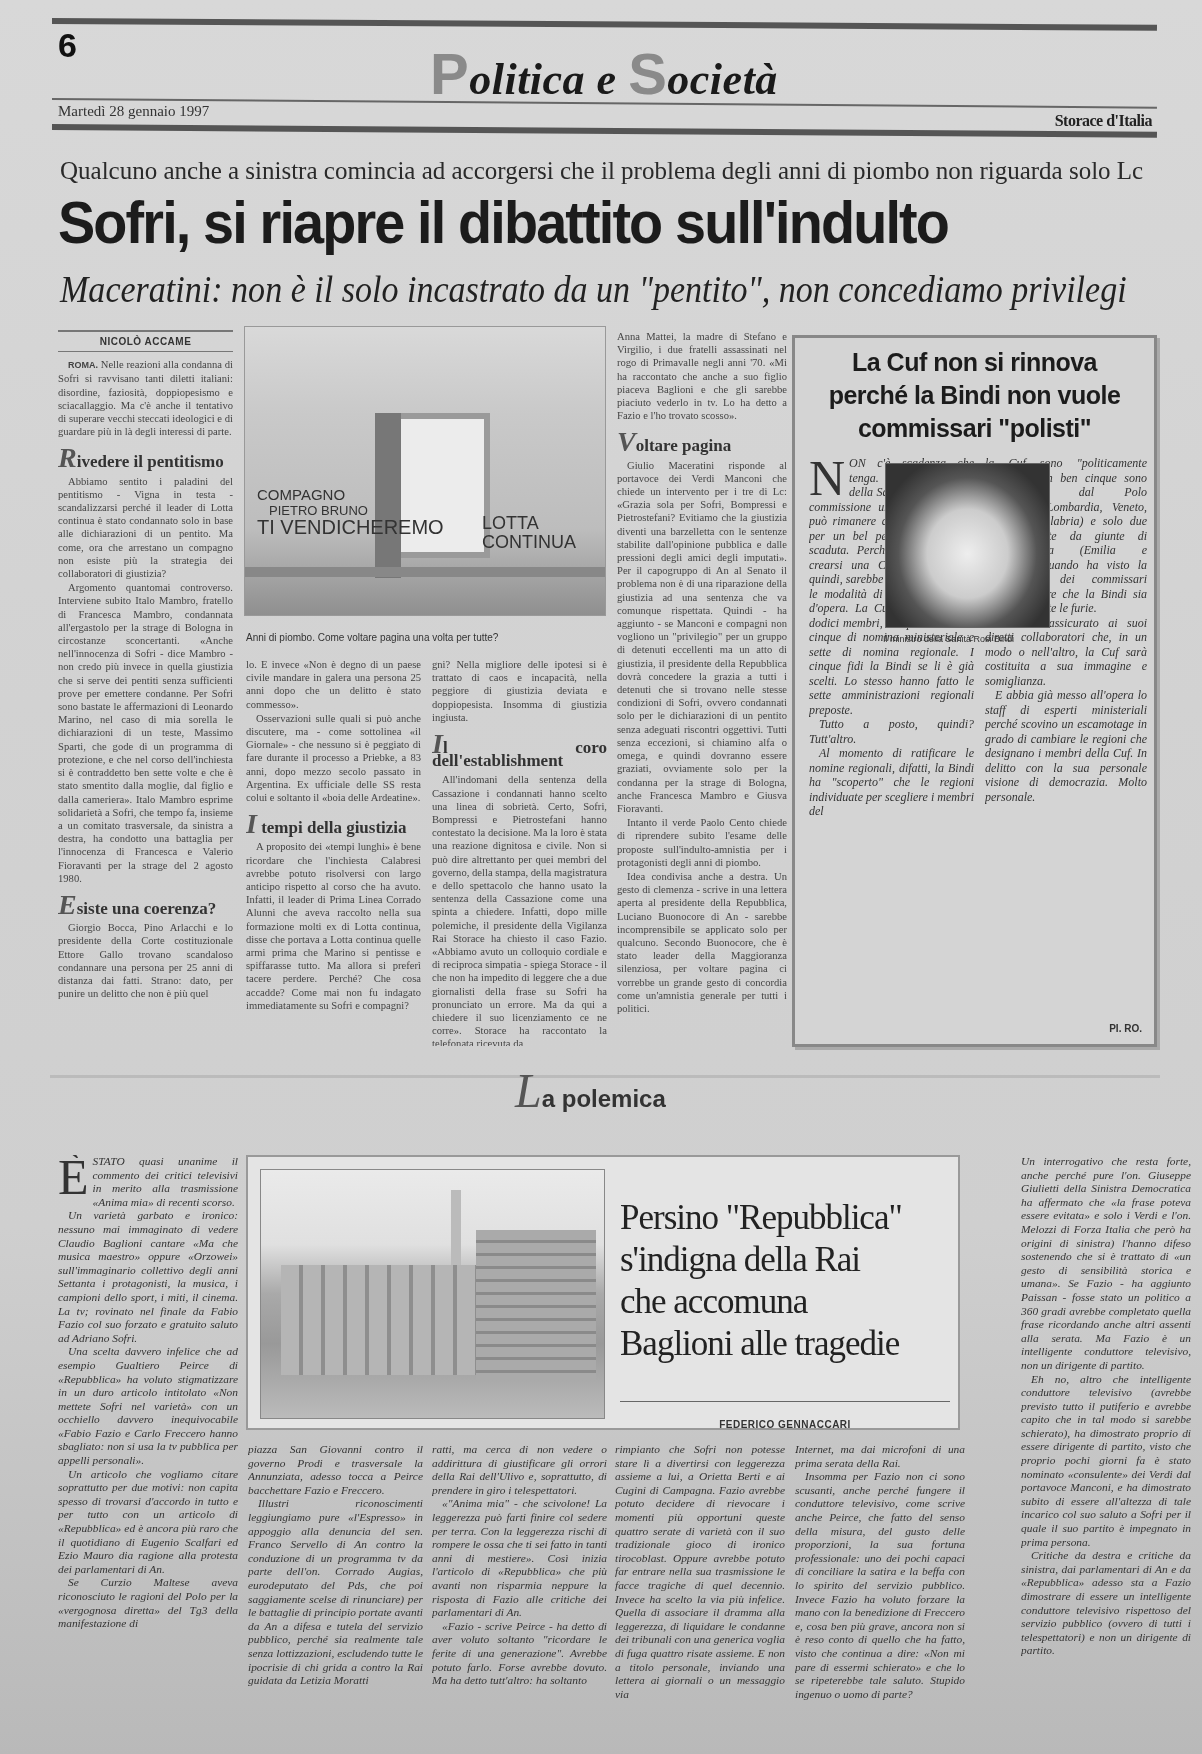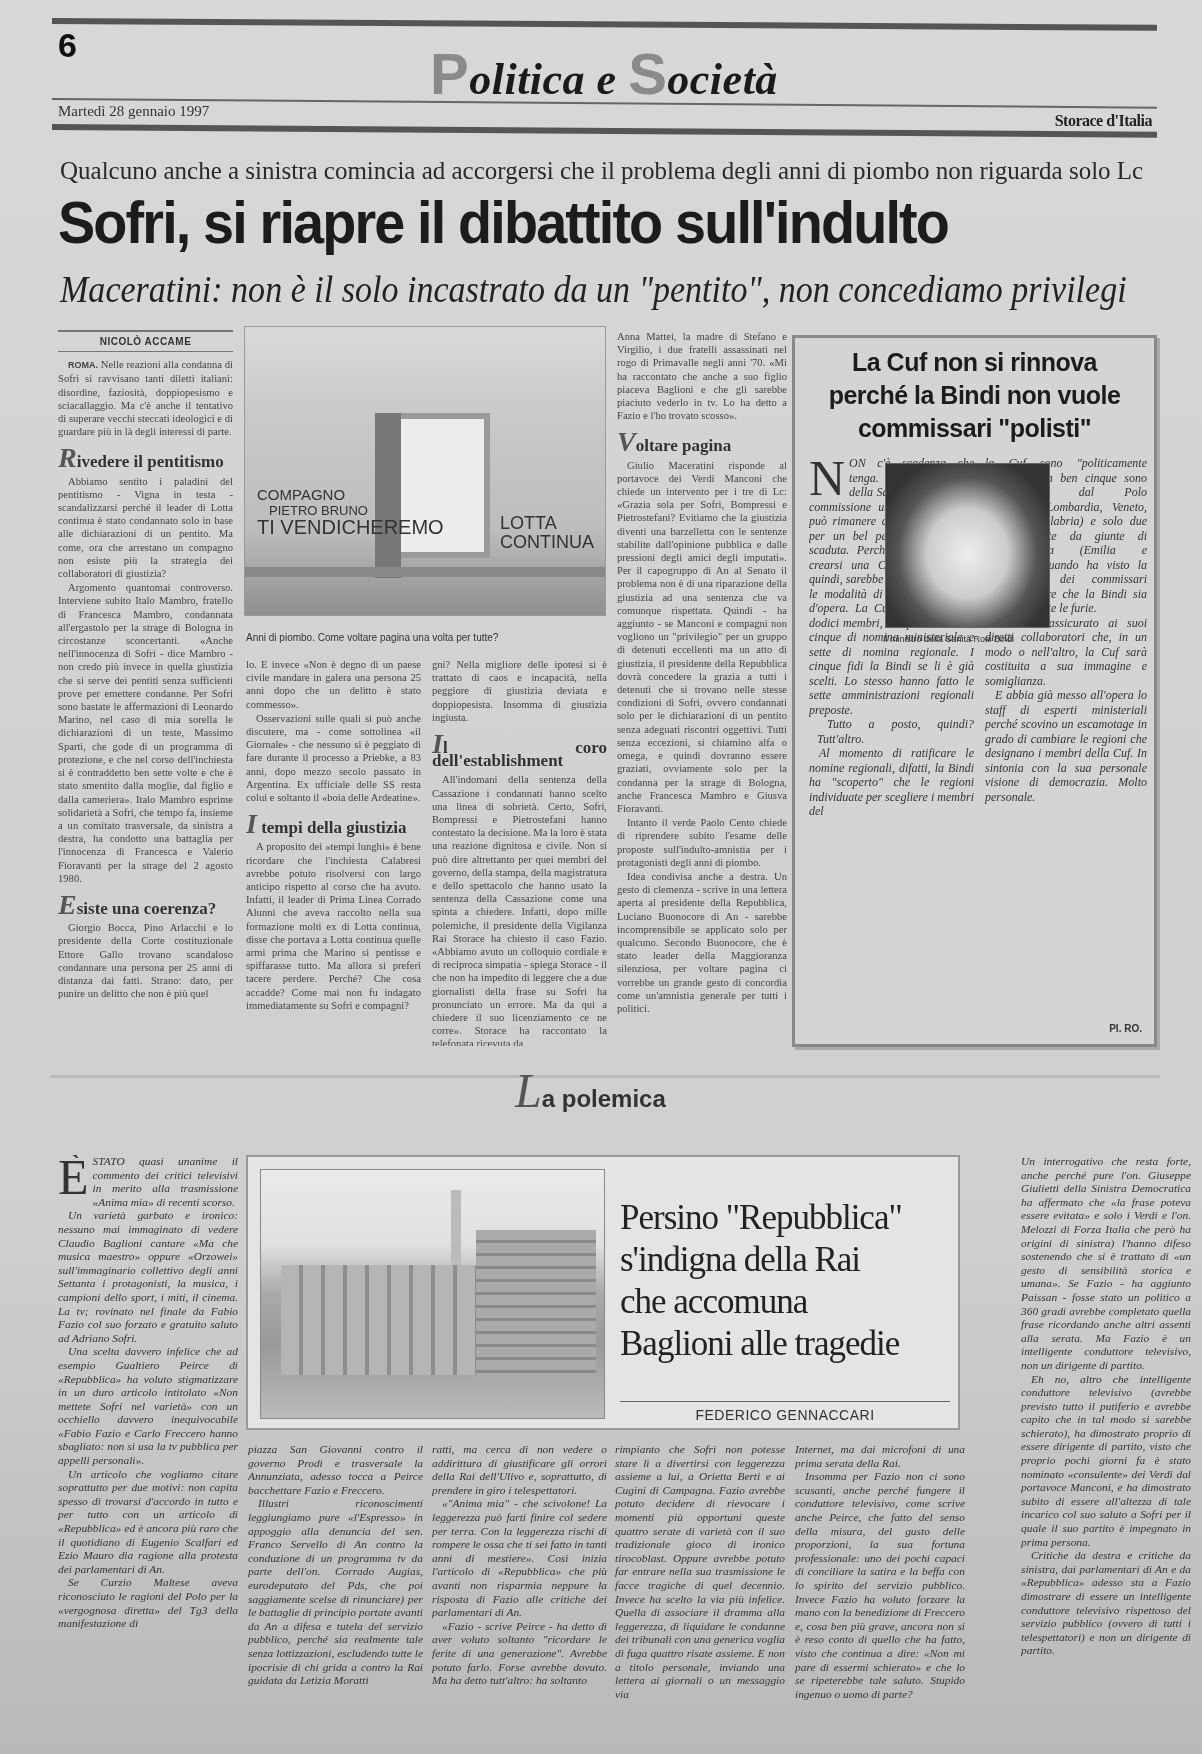--- a/index.html
+++ b/index.html
@@ -48,21 +48,21 @@
   #sidebar-sign { position:absolute; right:12px; bottom:10px; font-family:"Liberation Sans",sans-serif; font-weight:bold; font-size:10px; color:#333;padding-left:18px; }
 
   
   #polemica-rule { left:50px; top:1075px; width:1110px; height:3px; background:#bbb; }
   #polemica-label { left:515px; top:1063px; font-family:"Liberation Sans",sans-serif; font-weight:bold; font-size:24px; color:#333; background:transparent; }
   #polemica-label .cap { font-family:"Liberation Serif",serif; font-style:italic; font-size:48px; color:#555; font-weight:normal; }
 
   #polemica-box { left:246px; top:1155px; width:714px; height:275px; border:2px solid #999; background:#e4e4e4; }
   #polemica-photo { left:12px; top:12px; width:345px; height:250px; background: linear-gradient(180deg, #eaeaea 0%, #e0e0e0 30%, #a9a9a9 50%, #999 70%, #bbb 100%); border:1px solid #888; }
   #polemica-headline { position:absolute; left:372px; top:40px; width:330px; font-family:"Liberation Serif",serif; font-size:35px; line-height:42px; color:#222; letter-spacing:-1px; }
-  #polemica-byline { position:absolute; left:372px; top:244px; width:330px; text-align:center; border-top:1px solid #666; padding-top:5px; font-family:"Liberation Sans",sans-serif; font-weight:normal; font-size:14px; color:#333; letter-spacing:0.5px; }
+  #polemica-byline { position:absolute; left:372px; top:244px; width:330px; text-align:center; border-top:1px solid #666; padding-top:17px; font-family:"Liberation Sans",sans-serif; font-weight:bold; font-size:10px; color:#333; letter-spacing:0.5px; }
 
   .pol-col { position:absolute; font-style:italic; font-size:11.4px; line-height:13.6px; color:#333; text-align:justify; overflow:hidden; }
   .pol-col p { text-indent:10px; }
 </style>
 </head>
 <body>
 
 <div class="rule-thick" style="left:52px; top:18px; width:1105px; transform:rotate(0.35deg); transform-origin:left;"></div>
 <div id="page-number" class="abs">6</div>
 <div id="section-title" class="abs"><span class="big">P</span><span>olitica e </span><span class="big">S</span><span>ocietà</span></div>
@@ -87,21 +87,21 @@
 
 <div class="photo" style="left:244px; top:326px; width:362px; height:290px; background: linear-gradient(180deg,#d9d9d9 0%,#c9c9c9 30%,#bdbdbd 70%,#8f8f8f 100%);">
   <div style="position:absolute; left:130px; top:86px; width:115px; height:145px; background:#ececec; border:6px solid #9a9a9a;"></div>
   <div style="position:absolute; left:130px; top:86px; width:26px; height:165px; background:#777;"></div>
   <div style="position:absolute; left:0; top:240px; width:100%; height:10px; background:#888;"></div>
   <div style="position:absolute; left:12px; top:160px; font-family:'Liberation Sans',sans-serif; color:#333; font-size:15px; line-height:16px;">
     <div>COMPAGNO</div>
     <div style="padding-left:12px; font-size:13px;">PIETRO BRUNO</div>
     <div style="font-size:20px;">TI VENDICHEREMO</div>
   </div>
-  <div style="position:absolute; left:255px; top:187px; font-family:'Liberation Sans',sans-serif; color:#333; font-size:18px; line-height:19px;">
+  <div style="position:absolute; left:237px; top:187px; font-family:'Liberation Sans',sans-serif; color:#333; font-size:18px; line-height:19px;">
     <div>LOTTA</div>
     <div>CONTINUA</div>
   </div>
 </div>
 <div class="caption" style="left:246px; top:632px;">Anni di piombo. Come voltare pagina una volta per tutte?</div>
 
 <div class="col" style="left:246px; top:658px; width:175px; height:388px;">
   <p style="text-indent:0">lo. E invece «Non è degno di un paese civile mandare in galera una persona 25 anni dopo che un delitto è stato commesso».</p>
   <p>Osservazioni sulle quali si può anche discutere, ma - come sottolinea «il Giornale» - che nessuno si è peggiato di fare durante il processo a Priebke, a 83 anni, dopo mezzo secolo passato in Argentina. Ex ufficiale delle SS resta colui e soltanto il «boia delle Ardeatine».</p>
   <div class="subhead"><span class="cap">I</span><span> tempi della giustizia</span></div>
@@ -123,27 +123,27 @@
 </div>
 
 <div id="sidebar-box" class="abs">
   <div id="sidebar-title">
     <div>La Cuf non si rinnova</div>
     <div>perché la Bindi non vuole</div>
     <div>commissari "polisti"</div>
   </div>
   <div class="side-col" style="left:14px; top:118px; width:165px; height:585px;">
     <span class="dropcap">N</span><span>ON c'è scadenza che tenga. Per il ministro della Sanità Rosi Bindi la commissione unica del farmaco può rimanere così com'è ancora per un bel pezzo. Anche se è scaduta. Perché la Bindi vuole crearsi una Cuf su misura e, quindi, sarebbe decisa a cambiare le modalità di nomina in corso d'opera. La Cuf è composta da dodici membri, complessivamente cinque di nomina ministeriale e sette di nomina regionale. I cinque fidi la Bindi se li è già scelti. Lo stesso hanno fatto le sette amministrazioni regionali preposte.</span>
-    <div style="text-indent:10px;margin-left:8px;">Tutto a posto, quindi? Tutt'altro.</div>
+    <div style="text-indent:10px;">Tutto a posto, quindi? Tutt'altro.</div>
     <div style="text-indent:10px;">Al momento di ratificare le nomine regionali, difatti, la Bindi ha "scoperto" che le regioni individuate per scegliere i membri del</div>
   </div>
   <div class="side-col" style="left:190px; top:118px; width:162px; height:560px;">
     <span>la Cuf sono "politicamente scorrette". In ben cinque sono amministrate dal Polo (Piemonte, Lombardia, Veneto, Puglia e Calabria) e solo due sono guidate da giunte di Centrosinistra (Emilia e Toscana). Quando ha visto la provenienza dei commissari regionali pare che la Bindi sia andata su tutte le furie.</span>
     <div style="text-indent:10px;">E abbia assicurato ai suoi diretti collaboratori che, in un modo o nell'altro, la Cuf sarà costituita a sua immagine e somiglianza.</div>
-    <div style="text-indent:10px;">E abbia già messo all'opera lo staff di esperti ministeriali perché scovino un escamotage in grado di cambiare le regioni che designano i membri della Cuf. In sintonia con la sua personale visione di democrazia. Molto personale.</div>
+    <div style="text-indent:10px;">E abbia già messo all'opera lo staff di esperti ministeriali perché scovino un escamotage in grado di cambiare le regioni che designano i membri della Cuf. In delitto con la sua personale visione di democrazia. Molto personale.</div>
   </div>
   <div id="sidebar-photo" class="abs"></div>
   <div id="sidebar-caption">Il ministro della Sanità Rosi Bindi</div>
   <div id="sidebar-sign">PI. RO.</div>
 </div>
 
 <div id="polemica-rule" class="abs"></div>
 <div id="polemica-label" class="abs"><span class="cap">L</span><span>a polemica</span></div>
 
 <div id="polemica-box" class="abs">

